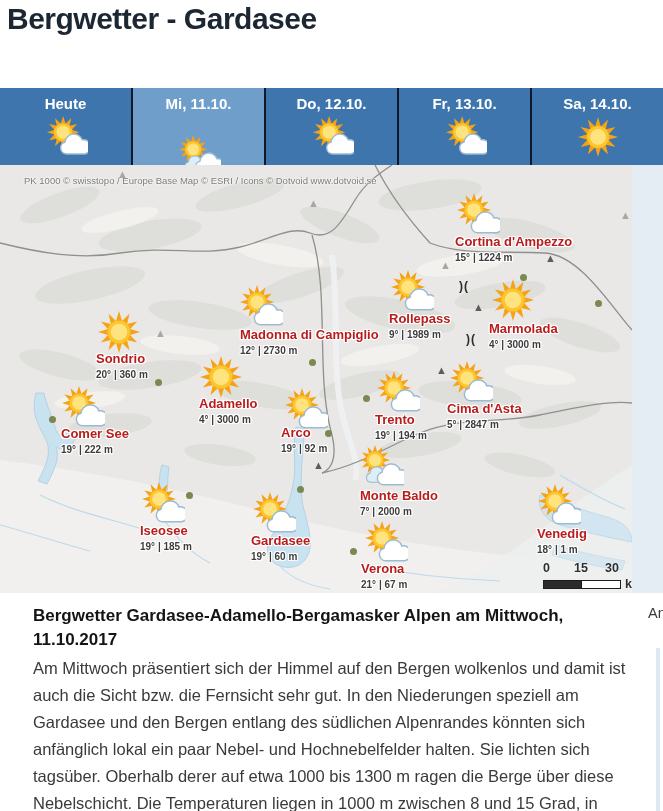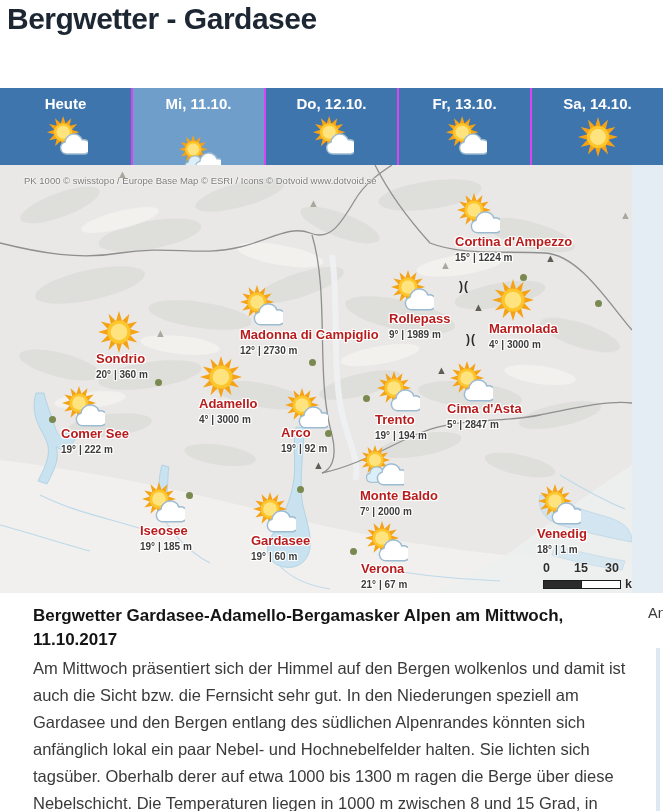--- a/index.html
+++ b/index.html
@@ -6,21 +6,21 @@
   body{width:663px;height:811px;overflow:hidden;background:#fff;
        font-family:"Liberation Sans", sans-serif;position:relative;}
   .page{position:absolute;inset:0;width:663px;height:811px;}
 
   
   .page-title{position:absolute;top:2px;left:7px;margin:0;
     font-size:30px;font-weight:700;letter-spacing:-0.5px;color:#1c2733;}
 
   
   .tabs{position:absolute;top:88px;left:0;width:663px;height:77px;
-    display:flex;gap:2px;background:#d946ef;}
+    display:flex;gap:2px;background:#0f172a;}
   .tab{flex:1;background:#3e75ac;display:flex;flex-direction:column;
     align-items:center;padding-top:7px;cursor:pointer;}
   .tab.selected{background:#6f9ecb;gap:20px;}
   .tab-label{color:#fff;font-size:15px;font-weight:700;line-height:18px;}
   .tab-icon{width:44px;height:44px;margin-top:2px;}
   .tab-icon svg{width:44px;height:44px;display:block;}
 
   
   .map{position:absolute;top:165px;left:0;width:632px;height:428px;
     background:#e9e8e6;overflow:hidden;}

